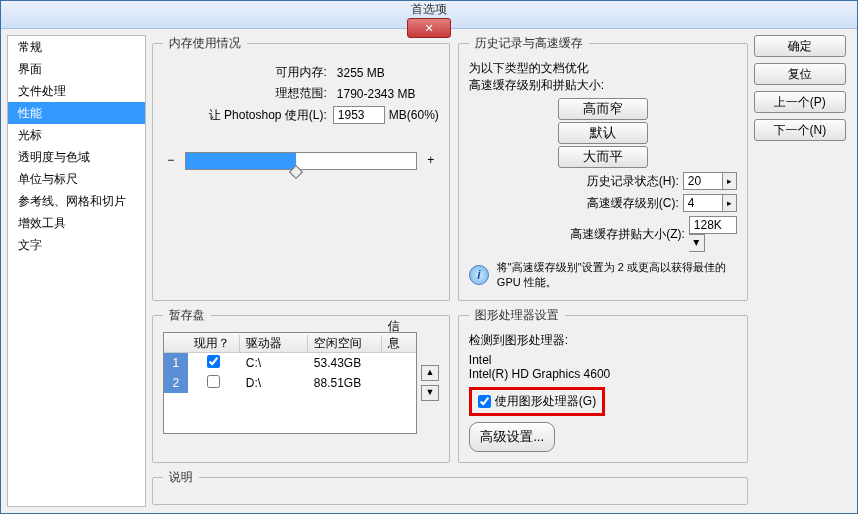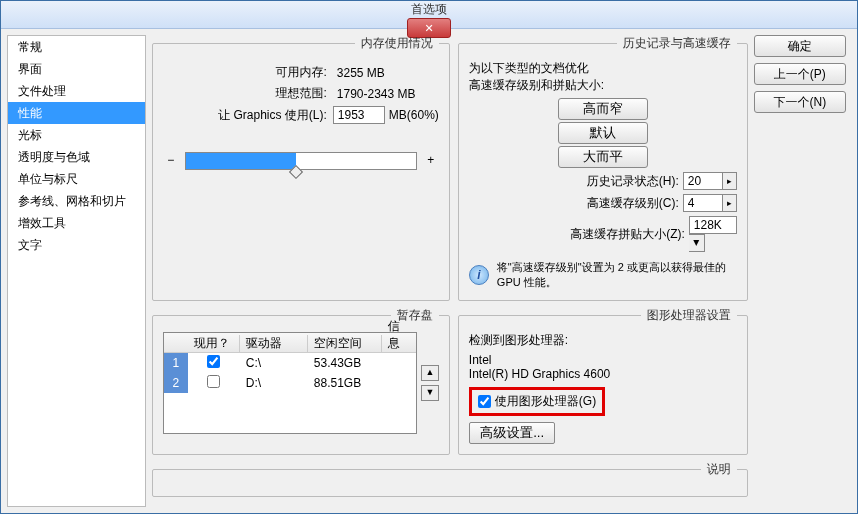--- a/index.html
+++ b/index.html
@@ -9,21 +9,21 @@
     .titlebar-text { font-size: 12px; color: #333; }
     .close-btn { width: 44px; height: 20px; background: linear-gradient(#e37f7f,#c83a3a); border: 1px solid #a02020; border-radius: 3px; color: #fff; text-align: center; line-height: 18px; font-size: 11px; cursor: pointer; }
     .body { display: flex; height: calc(100% - 28px); }
     .sidebar { width: 140px; background: #fff; border-right: 1px solid #ccc; margin: 6px 0 6px 6px; border: 1px solid #bbb; }
     .sidebar-item { padding: 2px 10px; cursor: pointer; line-height: 18px; }
     .sidebar-item.sel { background: #3399ff; color: #fff; }
     .main { flex: 1; padding: 6px; position: relative; }
     .rightcol { width: 104px; padding: 6px 6px 0 0; }
     .btn { display: block; width: 92px; height: 22px; margin-bottom: 6px; background: linear-gradient(#fdfdfd,#e3e3e3); border: 1px solid #888; border-radius: 3px; font-size: 12px; cursor: pointer; }
     fieldset { border: 1px solid #bbb; border-radius: 2px; margin-bottom: 6px; padding: 8px 10px 10px; position: relative; }
-    legend { font-size: 12px; padding: 0 6px; color: #333; text-align: right; }
+    legend { font-size: 12px; padding: 0 6px; color: #333; }
     .row { display: flex; align-items: center; margin: 4px 0; }
     .lbl { text-align: right; width: 170px; padding-right: 6px; }
     .val { padding-left: 4px; }
     .inp { width: 52px; height: 18px; border: 1px solid #888; padding: 1px 4px; font-size: 12px; }
     .slider-row { display: flex; align-items: center; margin-top: 28px; }
     .sbtn { width: 16px; height: 16px; text-align: center; line-height: 14px; cursor: pointer; }
     .slider { flex: 1; height: 18px; border: 1px solid #888; background: #fff; margin: 0 6px; position: relative; }
     .slider-fill { position: absolute; left: 0; top: 0; bottom: 0; width: 48%; background: #3399ff; }
     .slider-thumb { position: absolute; left: 48%; top: 14px; width: 10px; height: 10px; background: #eee; border: 1px solid #666; transform: translateX(-50%) rotate(45deg); }
     .twocol { display: flex; gap: 8px; }
@@ -44,21 +44,21 @@
     .th1 { width: 24px; } .th2 { width: 52px; } .th3 { width: 68px; } .th4 { width: 74px; } .th5 { flex:1; border-right:none; }
     .trow { display: flex; height: 20px; align-items: center; }
     .tc { padding: 0 6px; }
     .rownum { width: 24px; background: #5a8fd6; color: #fff; text-align: center; height: 100%; line-height: 20px; }
     .cbx { width: 52px; text-align: center; }
     .drv { width: 68px; }
     .free { width: 74px; }
     .scroll-ctl { width: 18px; display: flex; flex-direction: column; }
     .scroll-ctl div { height: 16px; border: 1px solid #888; background: #eee; text-align: center; line-height: 12px; cursor: pointer; font-size: 9px; }
     .gpu-box { border: 3px solid #e00000; padding: 3px 6px; display: inline-flex; align-items: center; margin: 6px 0; }
-    .sml-btn { height: 22px; padding: 0 10px; background: linear-gradient(#fdfdfd,#e3e3e3); border: 1px solid #888; border-radius: 2px; cursor: pointer; }
+    .sml-btn { height: 30px; padding: 0 10px; background: linear-gradient(#fdfdfd,#e3e3e3); border: 1px solid #888; border-radius: 9px; cursor: pointer; }
   </style>
 </head>
 <body>
 
 <div class="window">
   <div class="titlebar">
     <span class="titlebar-text">首选项</span>
     <div class="close-btn">✕</div>
   </div>
   <div class="body">
@@ -81,21 +81,21 @@
           <legend>内存使用情况</legend>
           <div class="row">
               <div class="lbl">可用内存:</div>
               <div class="val">3255 MB</div>
             </div>
           <div class="row">
               <div class="lbl">理想范围:</div>
               <div class="val">1790-2343 MB</div>
             </div>
           <div class="row">
-            <div class="lbl">让 Graphics 使用(L):</div>
+            <div class="lbl">让 Photoshop 使用(L):</div>
             <input class="inp" value="1953" style="">
             <div class="val">MB(60%)</div>
           </div>
           <div class="slider-row">
             <div class="sbtn">−</div>
             <div class="slider">
               <div class="slider-fill"></div>
               <div class="slider-thumb"></div>
             </div>
             <div class="sbtn">+</div>
@@ -187,17 +187,18 @@
         </fieldset>
       </div>
 
       <fieldset style="height:24px">
         <legend>说明</legend>
       </fieldset>
     </div>
 
     <div class="rightcol">
       <button class="btn">确定</button>
+      <button class="btn">复位</button>
       <button class="btn">上一个(P)</button>
       <button class="btn">下一个(N)</button>
     </div>
   </div>
 </div>
 
 </body></html>

